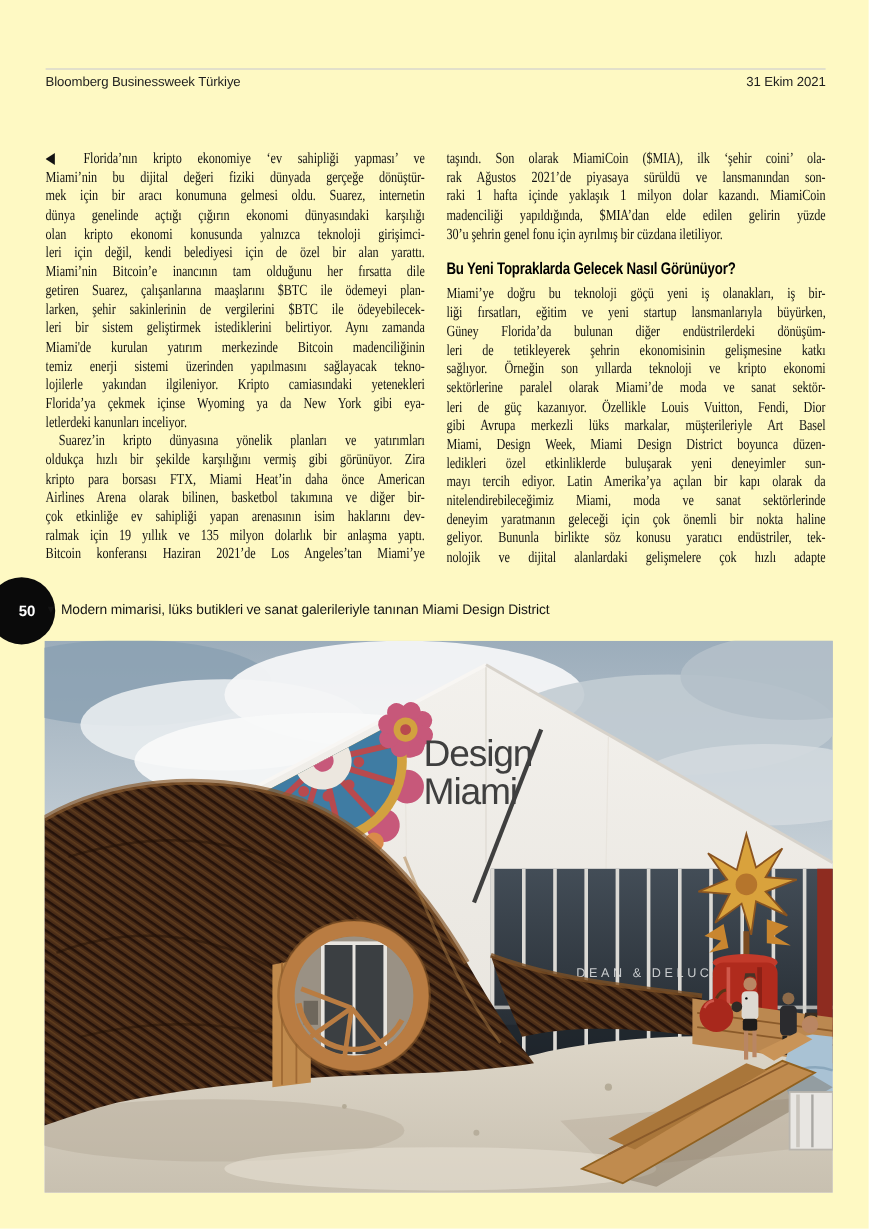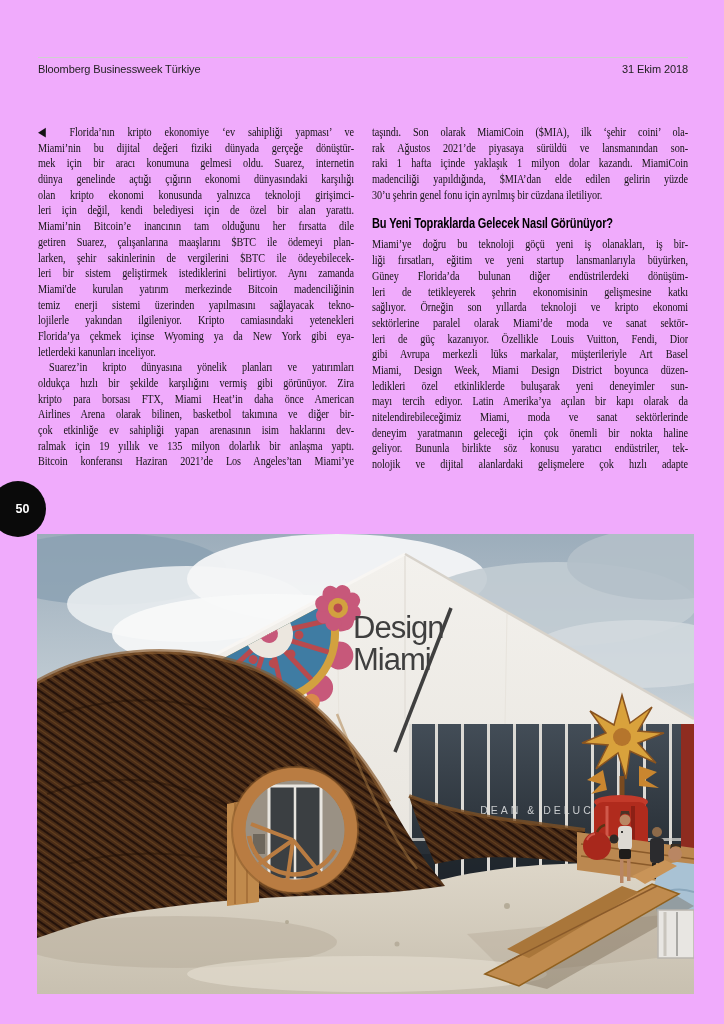--- a/index.html
+++ b/index.html
@@ -1,17 +1,17 @@
 <!DOCTYPE html>
 <html><head>
 <meta charset="utf-8">
 <style>
   html,body { margin:0; padding:0; background:#ffffff; }
   .page {
-    position:relative; width:724px; height:1024px; background:#f0abfc;
+    position:relative; width:724px; height:1024px; background:#fef9c3;
     font-family:"Liberation Sans", sans-serif; overflow:hidden;
   }
   
   .hrule { position:absolute; left:38px; right:36px; top:57px; height:1px; background:#cfcfcf; }
   .hdr { position:absolute; left:38px; right:36px; top:63px; display:flex; justify-content:space-between;
          font-size:11px; letter-spacing:-0.1px; color:#1e1e1e; }
   
   .col {
     position:absolute; top:125px; width:400px;
     transform:scaleX(0.79); transform-origin:left top;
@@ -41,21 +41,21 @@
   .photo svg { display:block; }
 </style>
 </head>
 <body>
 
 <div class="page">
 
   <div class="hrule"></div>
   <div class="hdr">
     <span>Bloomberg Businessweek Türkiye</span>
-    <span>31 Ekim 2018</span>
+    <span>31 Ekim 2021</span>
   </div>
 
   <div class="col col-left">
     <div>
         <div class="jline">◀ Florida’nın kripto ekonomiye ‘ev sahipliği yapması’ ve</div>
         <div class="jline">Miami’nin bu dijital değeri fiziki dünyada gerçeğe dönüştür-</div>
         <div class="jline">mek için bir aracı konumuna gelmesi oldu. Suarez, internetin</div>
         <div class="jline">dünya genelinde açtığı çığırın ekonomi dünyasındaki karşılığı</div>
         <div class="jline">olan kripto ekonomi konusunda yalnızca teknoloji girişimci-</div>
         <div class="jline">leri için değil, kendi belediyesi için de özel bir alan yarattı.</div>
@@ -105,20 +105,23 @@
         <div class="jline">deneyim yaratmanın geleceği için çok önemli bir nokta haline</div>
         <div class="jline">geliyor. Bununla birlikte söz konusu yaratıcı endüstriler, tek-</div>
         <div class="jline">nolojik ve dijital alanlardaki gelişmelere çok hızlı adapte</div>
       </div>
   </div>
 
   <div class="pagenum">
     <span>50</span>
   </div>
 
+  <div class="caption">
+    <span class="tri">▼</span><span>Modern mimarisi, lüks butikleri ve sanat galerileriyle tanınan Miami Design District</span>
+  </div>
 
   <div class="photo">
     <svg width="657" height="460" viewBox="0 0 657 460" xmlns="http://www.w3.org/2000/svg">
       <defs>
         <linearGradient id="skyGrad" x1="0" y1="0" x2="0" y2="1">
           <stop offset="0" stop-color="#9cadbb"></stop>
           <stop offset="0.45" stop-color="#ccd5db"></stop>
           <stop offset="1" stop-color="#e3e8ea"></stop>
         </linearGradient>
         <linearGradient id="wallGrad" x1="0" y1="0" x2="0" y2="1">

